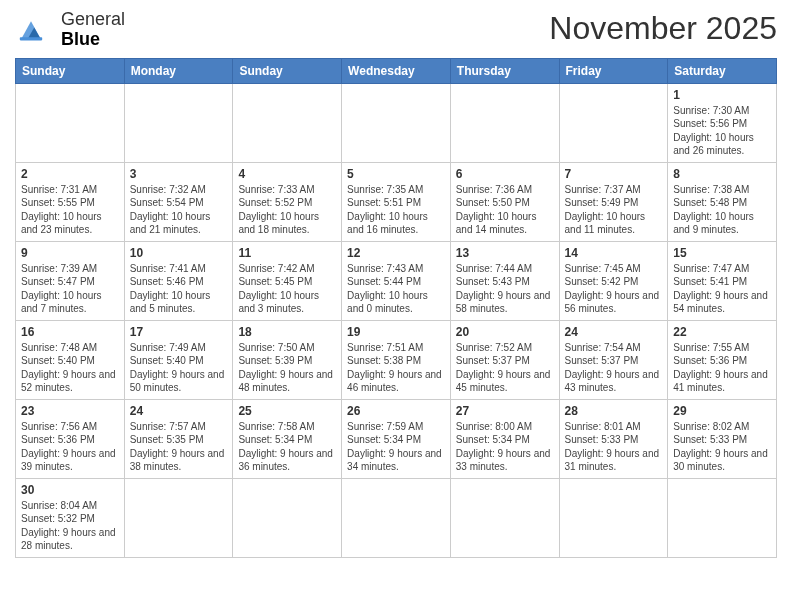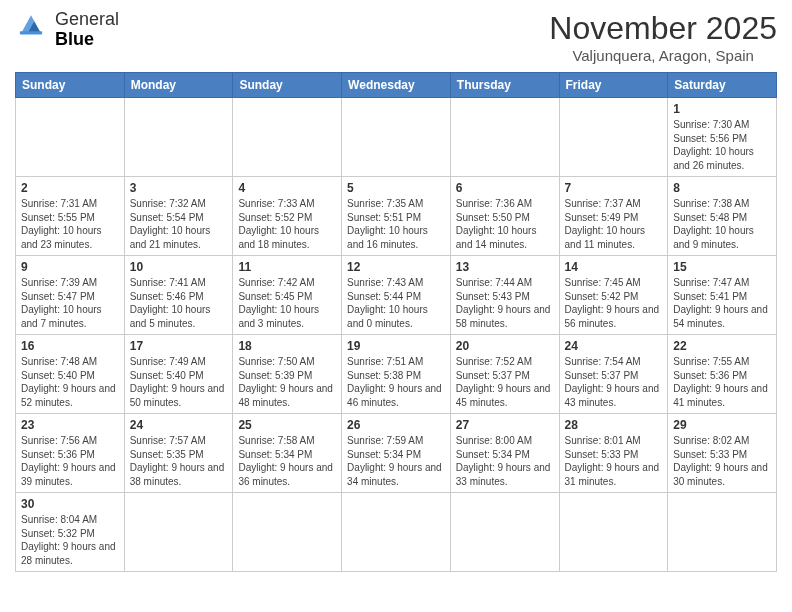--- a/index.html
+++ b/index.html
@@ -17,21 +17,22 @@
       padding: 10px 15px 10px 15px;
     }
     .header {
       display: flex;
       justify-content: space-between;
       align-items: flex-start;
       margin-bottom: 8px;
     }
     .logo {
       display: flex;
-      gap: 8px;
+      align-items: center;
+      gap: 14px;
     }
     .logo-text {
       font-size: 18px;
       color: #333;
       line-height: 1.1;
     }
     .logo-text span {
       color: #000000;
       font-weight: bold;
     }
@@ -105,21 +106,20 @@
         <polygon points="16,28 24,14 32,28" fill="#2a6aaa"></polygon>
         <rect x="6" y="26" width="28" height="4" rx="1" fill="#4a90d9"></rect>
       </svg>
       <div class="logo-text">
         <div>General</div>
         <div><span>Blue</span></div>
       </div>
     </div>
     <div class="title-section">
       <div class="month-title">November 2025</div>
-      <div class="subtitle">Valjunquera, Aragon, Spain</div>
     </div>
   </div>
 
   <table class="calendar">
     <thead>
       <tr>
         <th>Sunday</th>
         <th>Monday</th>
         <th>Sunday</th>
         <th>Wednesday</th>

